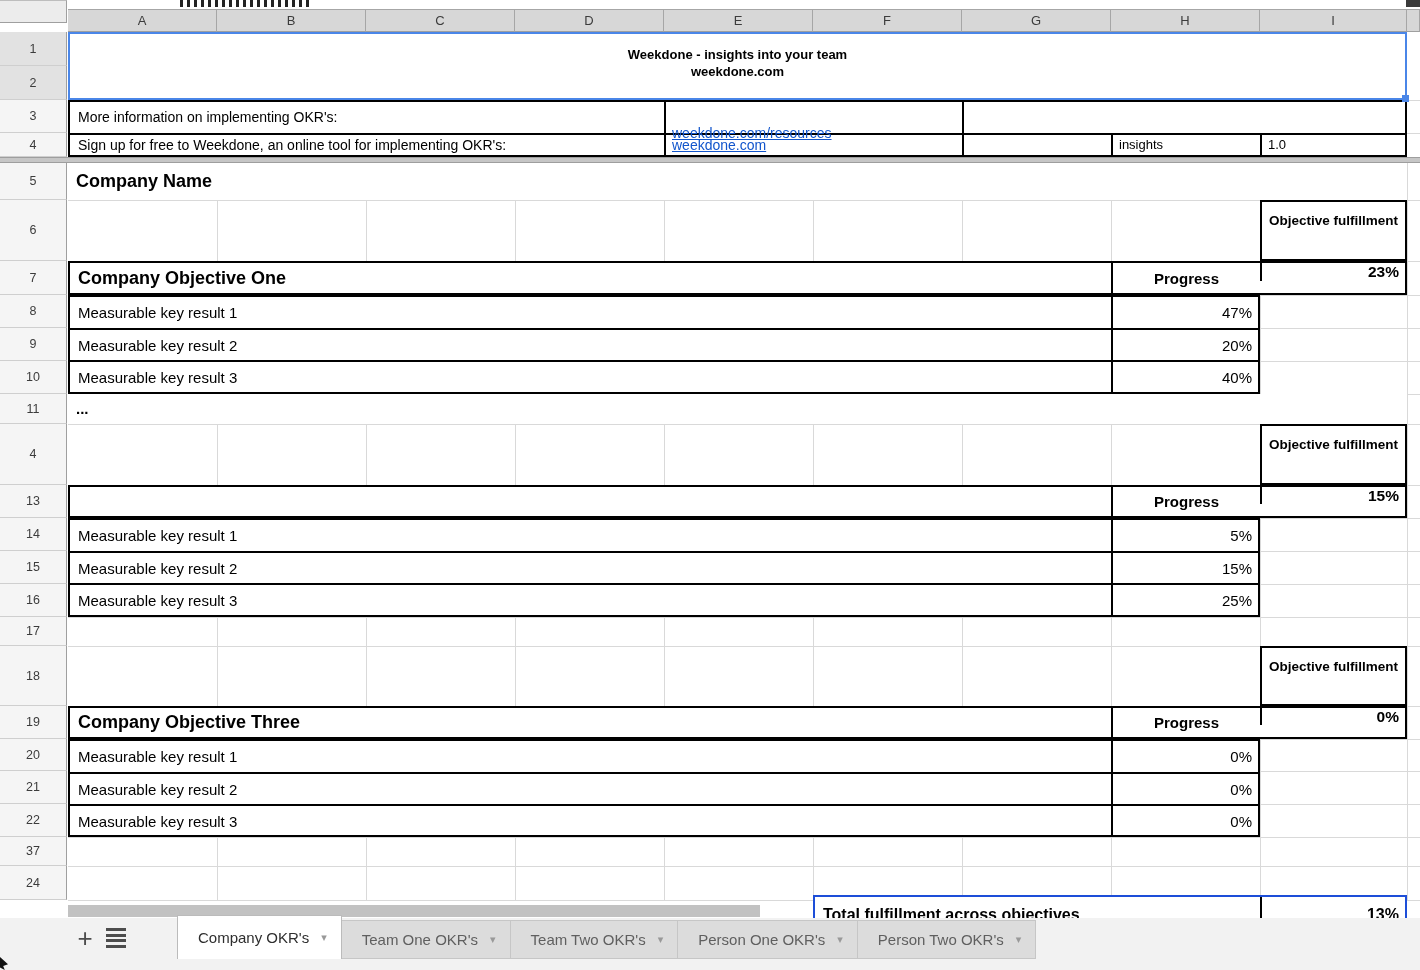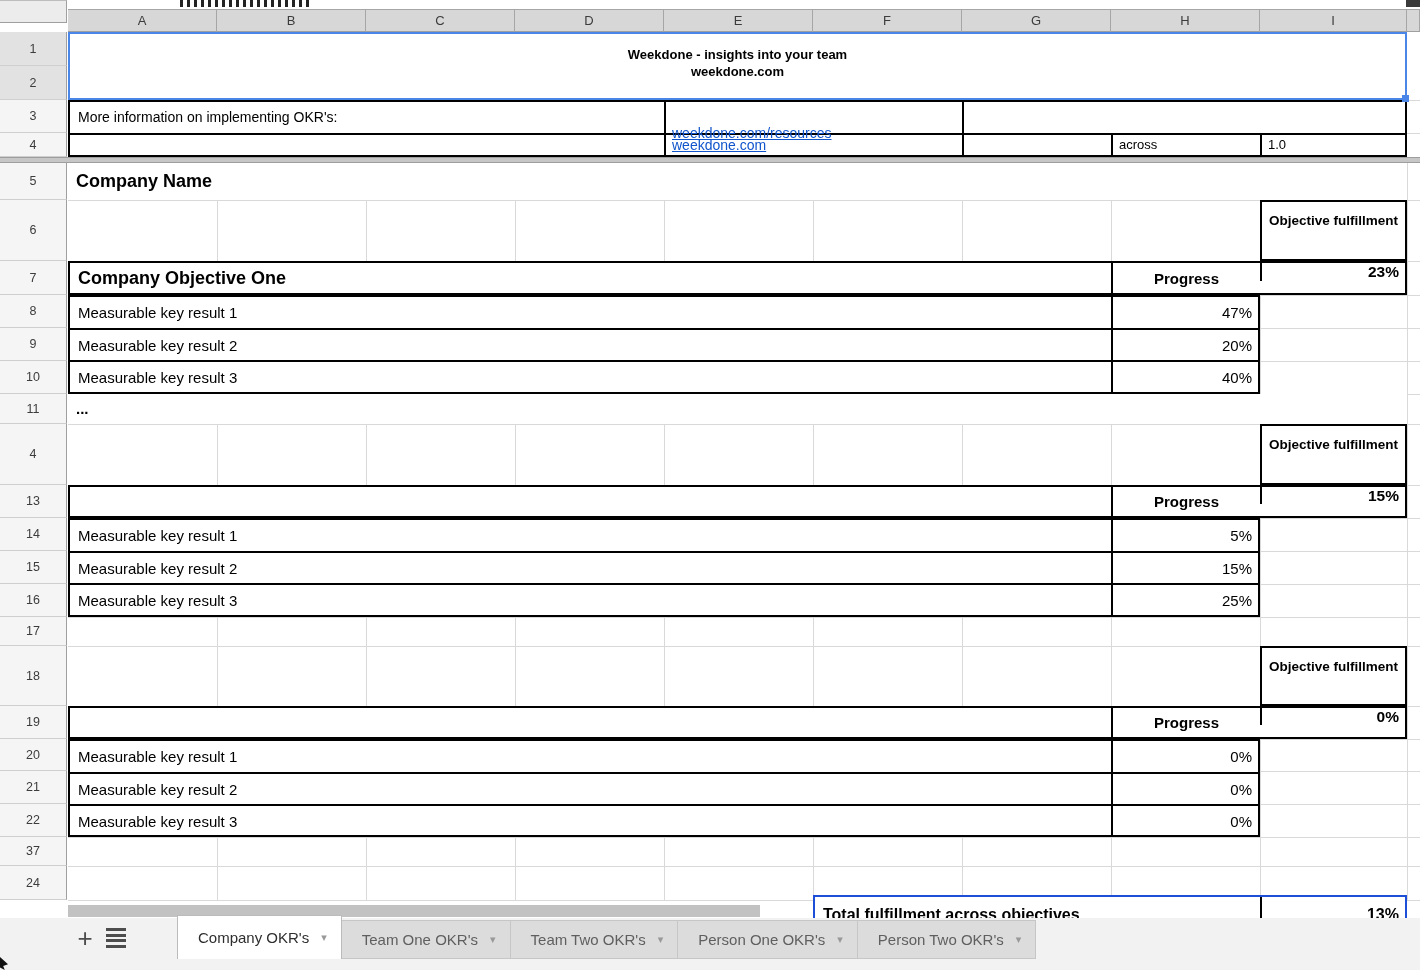--- a/index.html
+++ b/index.html
@@ -159,22 +159,23 @@
 <div class="ctext" style="left:76px;top:394px;height:30px;line-height:30px;font-size:15px;font-weight:bold;">...</div>
 
 <div class="abs box" style="left:68px;top:100px;width:1339px;height:57px;">
   <div class="blk" style="left:594px;top:0;bottom:0;width:2px;"></div>
   <div class="blk" style="left:892px;top:0;bottom:0;width:2px;"></div>
   <div class="blk" style="left:0;right:0;top:31px;height:2px;"></div>
   <div class="blk" style="left:1041px;top:33px;bottom:0;width:2px;"></div>
   <div class="blk" style="left:1190px;top:33px;bottom:0;width:2px;"></div>
   <div class="ctext" style="left:8px;top:0;height:31px;line-height:31px;font-size:14px;">More information on implementing OKR's:</div>
   <div class="ctext link" style="left:602px;top:16px;height:16px;line-height:31px;font-size:14px;">weekdone.com/resources</div>
+  <div class="ctext" style="left:8px;top:33px;height:20px;line-height:20px;font-size:14px;">Sign up for free to Weekdone, an online tool for implementing OKR's:</div>
   <div class="ctext link" style="left:602px;top:33px;height:20px;line-height:20px;font-size:14px;">weekdone.com</div>
-  <div class="ctext" style="left:1049px;top:33px;height:20px;line-height:20px;font-size:13px;">across</div>
+  <div class="ctext" style="left:1049px;top:33px;height:20px;line-height:20px;font-size:13px;">insights</div>
   <div class="ctext" style="left:1198px;top:33px;height:20px;line-height:20px;font-size:13px;">1.0</div>
 </div>
 
 <div class="abs frozen"></div>
 
 <div class="abs fulfillbox" style="top:200px;height:61px;">Objective fulfillment</div>
 <div class="abs objrow" style="top:261px;height:34px;">
   <div class="title">Company Objective One</div>
   <div class="hcell">Progress</div>
   <div class="icell">23%</div>
@@ -209,20 +210,21 @@
     <span class="val">15%</span>
   </div>
   <div class="kr-row">
     <span class="lbl">Measurable key result 3</span>
     <span class="val">25%</span>
   </div>
 </div>
 
 <div class="abs fulfillbox" style="top:646px;height:60px;">Objective fulfillment</div>
 <div class="abs objrow" style="top:706px;height:33px;">
+  <div class="title">Company Objective Three</div>
   <div class="hcell">Progress</div>
   <div class="icell">0%</div>
 </div>
 <div class="abs krbox" style="top:739px;height:98px;">
   <div class="kr-row">
     <span class="lbl">Measurable key result 1</span>
     <span class="val">0%</span>
   </div>
   <div class="kr-row">
     <span class="lbl">Measurable key result 2</span>

